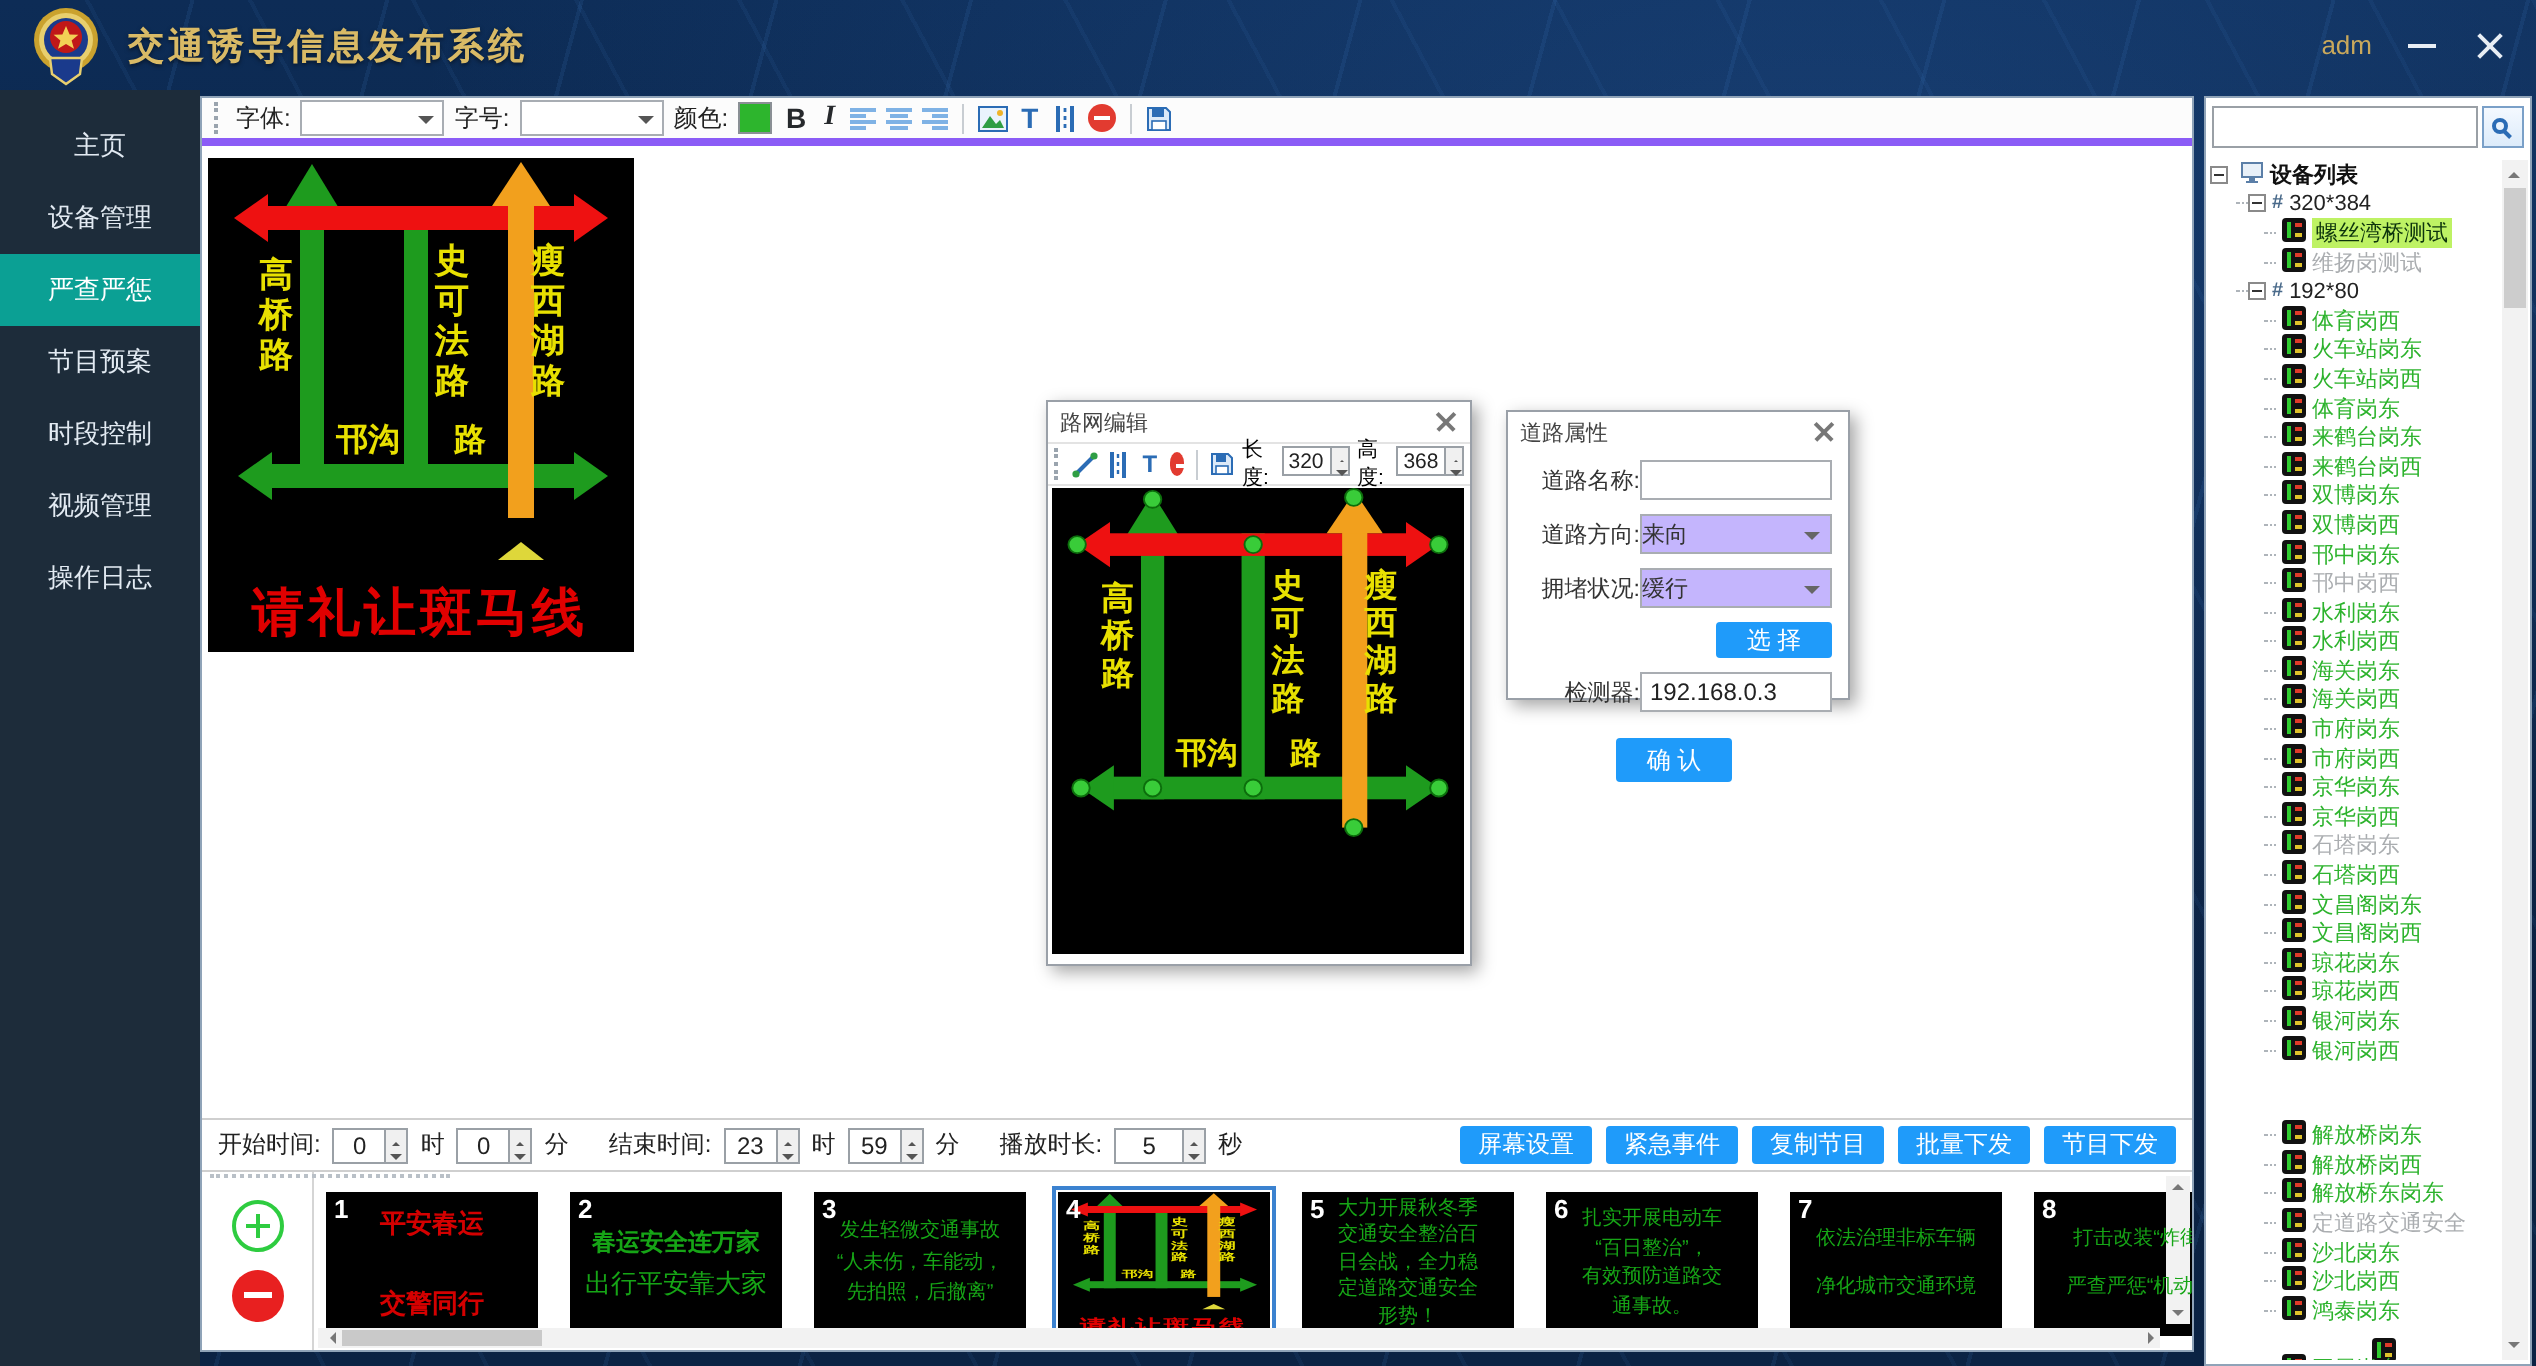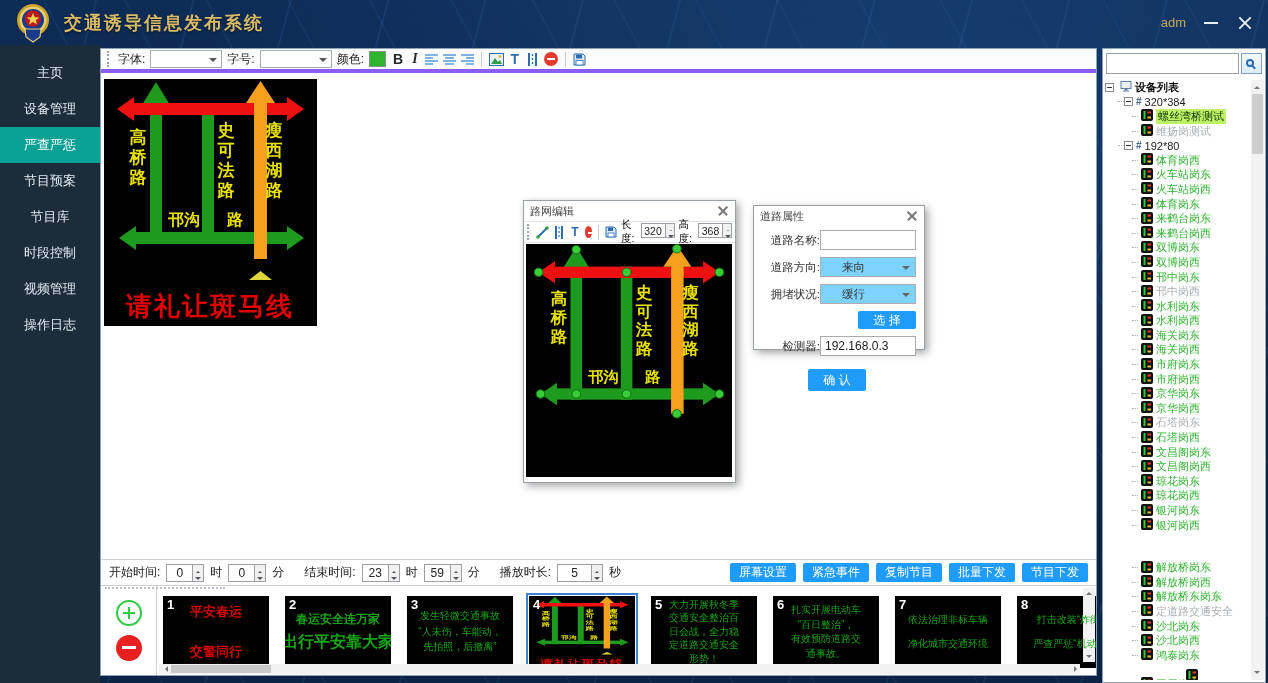--- a/index.html
+++ b/index.html
@@ -93,21 +93,21 @@
 .net-toolbar{height:22px;display:flex;align-items:center;gap:4px;padding:0 3px;border-top:1px solid #e3e3e3;border-bottom:1px solid #e3e3e3;font-size:10.5px}
 .net-toolbar .numbox input{width:24px;height:15px;font-size:10.5px}
 .net-toolbar .spin{height:15px;width:10px}
 .net-canvas{margin:1px 2px;width:206px;height:233px;background:#000;cursor:crosshair}
 .net-canvas svg{display:block;width:100%;height:100%}
 .road-dlg{left:753px;top:205px;width:172px;height:145px;font-size:11.5px;color:#333}
 .road-body{padding:4px 8px 0 4px;display:flex;flex-direction:column;gap:7px}
 .frow{display:flex;align-items:center}
 .flabel{width:62px;text-align:right;flex:0 0 auto}
 .ftext{flex:1;height:20px;border:1px solid #a9adb2;background:#fff;font-size:12px;padding:0 4px;color:#222;min-width:0}
-.fselect{flex:1;height:20px;border:1px solid #a9adb2;background:#7dd3fc;position:relative;display:flex;align-items:center;padding:0 21px;cursor:pointer}
+.fselect{flex:1;height:20px;border:1px solid #a9adb2;background:#c4b5fd;position:relative;display:flex;align-items:center;padding:0 0;cursor:pointer}
 .fselect .dd-arrow{position:absolute;right:5px;top:8px;border:4px solid transparent;border-top-color:#666}
 .btn-blue{background:#1f9bfa;color:#fff;border:none;border-radius:2px;font-size:12px;cursor:pointer}
 .select-row{justify-content:flex-end}
 .btn-select{width:58px;height:18px}
 .confirm-row{justify-content:center;margin-top:6px}
 .btn-confirm{width:58px;height:22px}
 
 .device-panel{position:absolute;left:1102px;top:48px;width:164px;height:635px;background:#fff;border:1px solid #8fa3b8}
 .search-row{display:flex;padding:4px 3px 3px 3px;gap:2px}
 .search-input{flex:1;height:21px;border:1px solid #9aa0a6;font-size:12px;padding:0 4px;min-width:0}
@@ -152,21 +152,20 @@
       <span class="win-btn win-min"></span>
       <span class="win-btn win-close"></span>
     </div>
   </div>
 
   <div class="sidebar">
       <div class="side-item">主页</div>
       <div class="side-item">设备管理</div>
       <div class="side-item active">严查严惩</div>
       <div class="side-item">节目预案</div>
-      <div class="side-item">节目库</div>
       <div class="side-item">时段控制</div>
       <div class="side-item">视频管理</div>
       <div class="side-item">操作日志</div>
     </div>
 
   <div class="main">
 
     <div class="toolbar">
       <span class="grip"></span>
       <span class="tlabel">字体:</span>
@@ -340,21 +339,21 @@
             <span class="tnum">1</span>
             <div class="tlines" style="gap: 24px; text-decoration: underline;">
               <div style="color: rgb(212, 0, 0); font-size: 13px; font-weight: bold;">平安春运</div>
               <div style="color: rgb(212, 0, 0); font-size: 13px; font-weight: bold;">交警同行</div>
             </div>
           </div>
           <div class="thumb">
             <span class="tnum">2</span>
             <div class="tlines" style="gap: 5px;">
               <div style="color: rgb(22, 165, 22); font-size: 12px; font-weight: bold;">春运安全连万家</div>
-              <div style="color: rgb(22, 165, 22); font-size: 16px; font-weight: bold;">出行平安靠大家</div>
+              <div style="color: rgb(22, 165, 22); font-size: 13px; font-weight: normal;">出行平安靠大家</div>
             </div>
           </div>
           <div class="thumb">
             <span class="tnum">3</span>
             <div class="tlines" style="gap: 3px;">
               <div style="color: rgb(22, 165, 22); font-size: 10px;">发生轻微交通事故</div>
               <div style="color: rgb(22, 165, 22); font-size: 10px;">“人未伤，车能动，</div>
               <div style="color: rgb(22, 165, 22); font-size: 10px;">先拍照，后撤离”</div>
             </div>
           </div>

